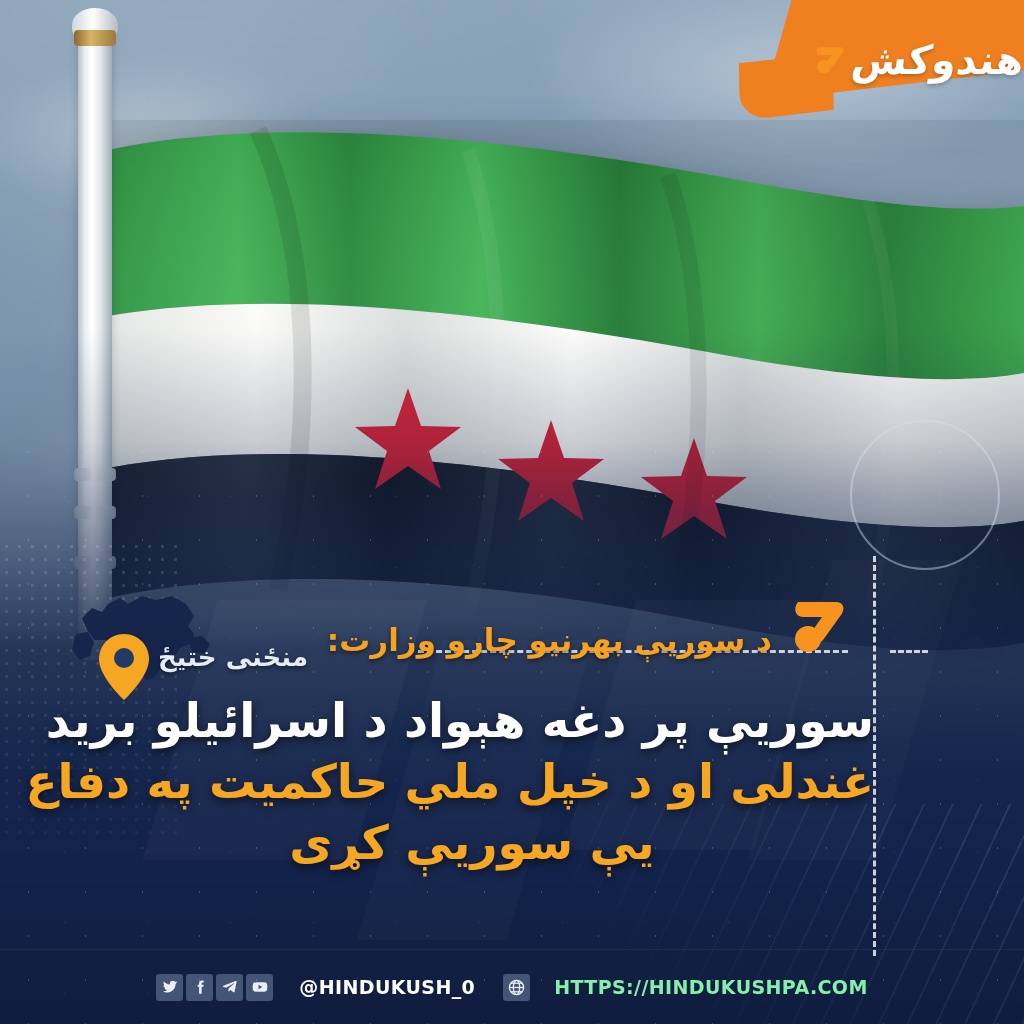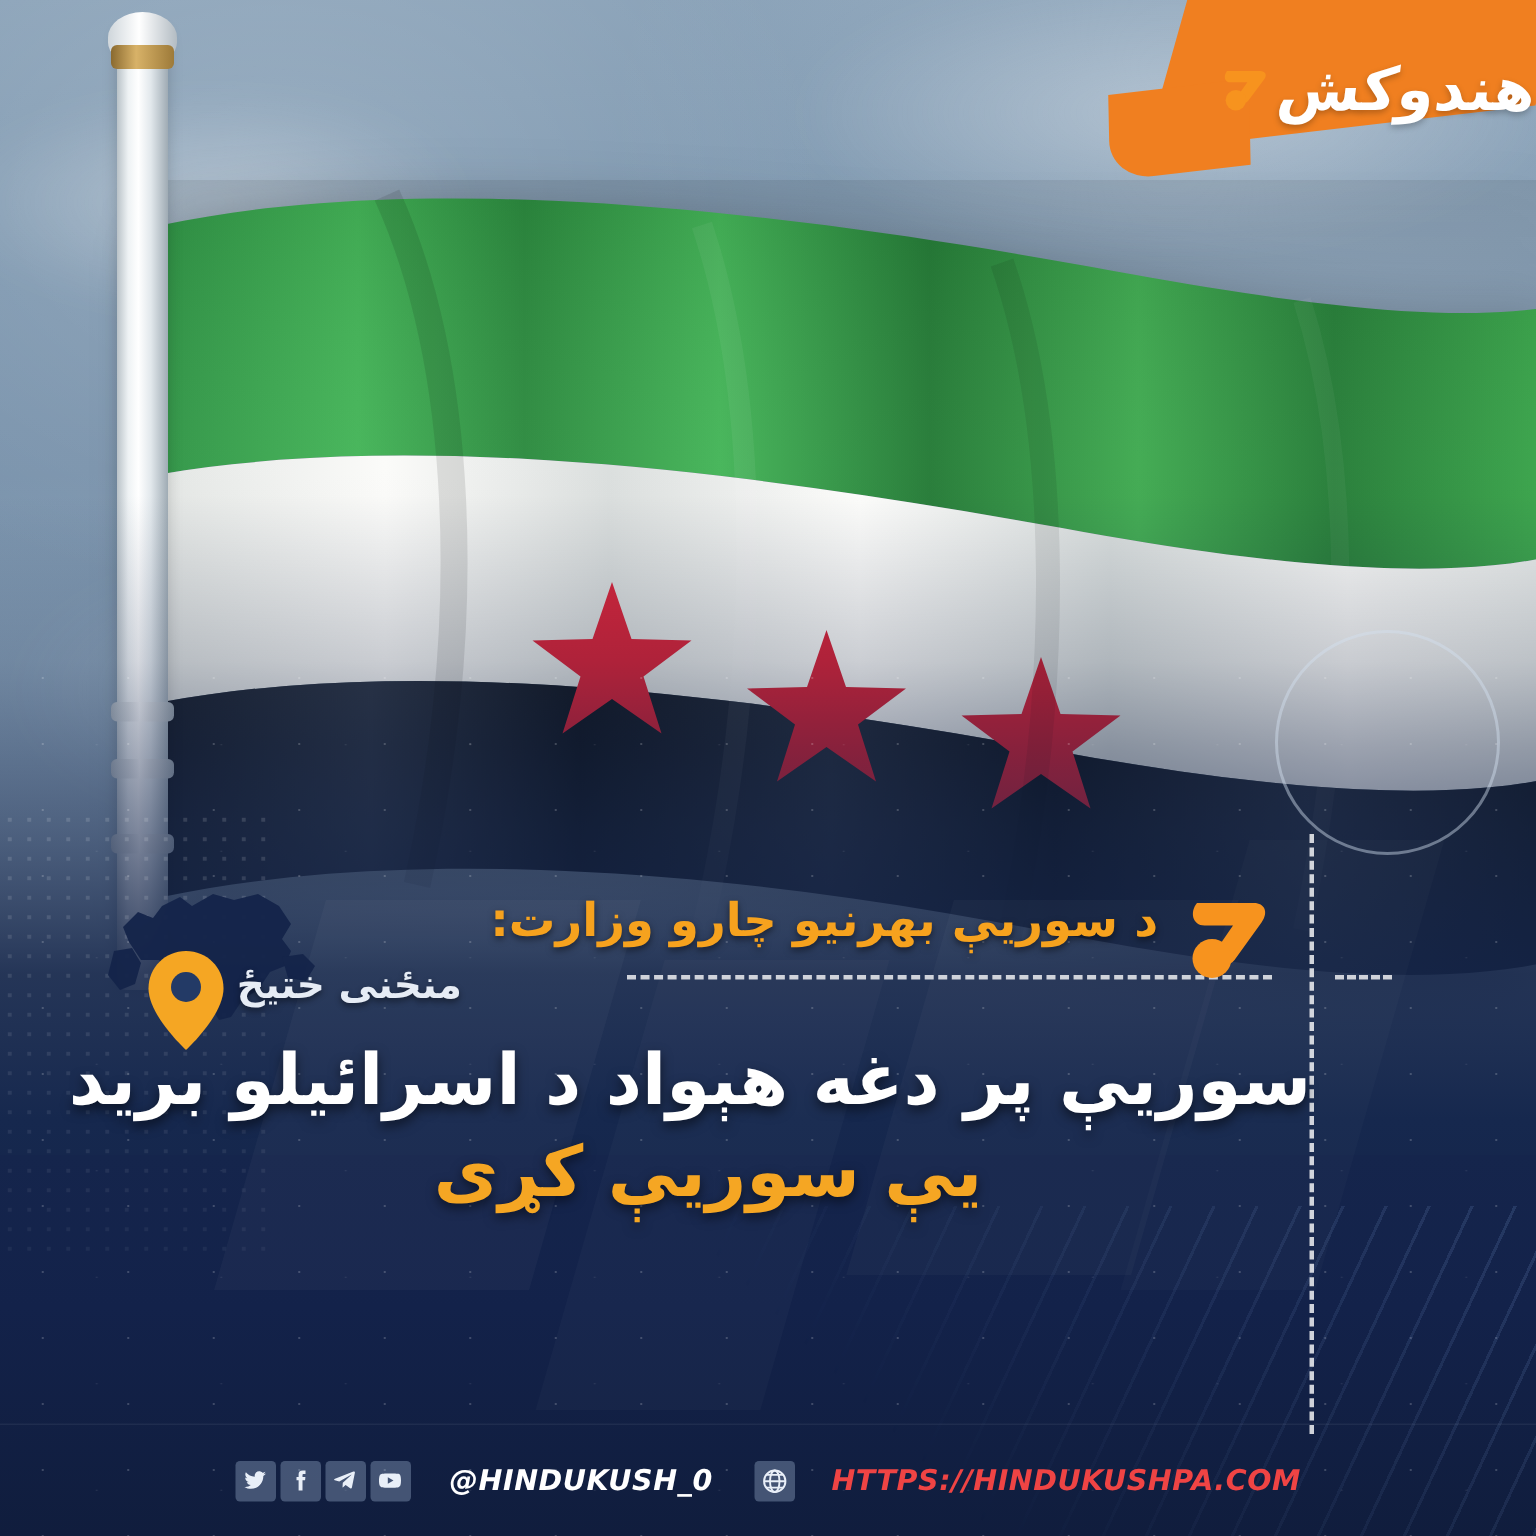--- a/index.html
+++ b/index.html
@@ -163,21 +163,21 @@
   .region-pin{ position:absolute; left:62px; top:56px; width:56px; height:70px; }
   .region-label{
     position:absolute; right:6px; top:66px;
     color:#e6ecf5; font-size:26px; font-weight:bold; direction:rtl;
     text-shadow:0 2px 4px rgba(0,0,0,.45);
   }
 
   
   .kicker{
     position:absolute; right:176px; top:596px; width:500px;
-    display:flex; align-items:flex-start; justify-content:flex-start; gap:14px;
+    display:flex; align-items:flex-end; justify-content:flex-start; gap:14px;
     direction:rtl;
   }
   .kicker-logo{ width:62px; height:62px; flex:0 0 auto; }
   .kicker-text{
     color:#f6a21e; font-size:31px; font-weight:bold; direction:rtl; white-space:nowrap;
     text-shadow:0 2px 5px rgba(0,0,0,.5);
   }
 
   
   .headline{
@@ -189,41 +189,40 @@
     white-space:nowrap; letter-spacing:-.5px;
   }
   .hl-white{ color:#ffffff; text-shadow:0 3px 8px rgba(0,0,0,.55); }
   .hl-gold { color:#f5a623; text-shadow:0 3px 8px rgba(0,0,0,.55); }
 
   
   .footer{
     position:absolute; left:0; right:0; bottom:0; height:74px;
     display:flex; align-items:center; justify-content:center; gap:14px;
     direction:ltr;
-    font-style:italic;
   }
   .soc-group{ display:flex; align-items:center; gap:3px; }
   .soc{
     width:27px; height:27px; border-radius:3px;
     background:rgba(190,212,240,.30);
     display:flex; align-items:center; justify-content:center;
   }
   .soc svg{ width:16px; height:16px; fill:#e9eff8; }
   .handle{
     color:#ffffff; font-size:19px; font-weight:bold; letter-spacing:.4px;
     margin-left:12px;
   }
   .globe{
     width:27px; height:27px; border-radius:3px; margin-left:14px;
     background:rgba(190,212,240,.30);
     display:flex; align-items:center; justify-content:center;
   }
   .globe svg{ width:19px; height:19px; }
   .site{
-    color:#ef4444; font-size:19px; font-weight:bold; letter-spacing:.4px;
+    color:#86efac; font-size:19px; font-weight:bold; letter-spacing:.4px;
     margin-left:10px;
   }
   .footer-rule{
     position:absolute; left:0; right:0; bottom:74px; height:1px;
     background:rgba(255,255,255,.06);
   }
 </style>
 </head>
 <body>
 
@@ -358,20 +357,21 @@
       <svg viewBox="0 0 62 62">
         <path d="M12,6 L50,6 C57,6 60,12 55,19 L37,44 C34,48 28,48 26,44 L25,37 L36,21 L17,21 C9,21 7,12 12,6 Z" fill="#f7931e"></path>
         <circle cx="22" cy="43" r="13" fill="#f7931e"></circle>
       </svg>
     </span>
     <span class="kicker-text">د سوریې بهرنیو چارو وزارت:</span>
   </div>
 
   <div class="headline">
     <div class="hl-line hl-white">سوریې پر دغه هېواد د اسرائیلو برید</div>
+    <div class="hl-line hl-gold">غندلی او د خپل ملي حاکمیت په دفاع</div>
     <div class="hl-line hl-gold">یې سوریې کړی</div>
   </div>
 
   <div class="footer-rule"></div>
   <div class="footer">
 
     <div class="soc-group">
       <span class="soc">
         <svg viewBox="0 0 24 24">
             <path d="M23,4.9c-0.8,0.4-1.7,0.6-2.6,0.8c0.9-0.6,1.6-1.5,2-2.5c-0.9,0.5-1.9,0.9-2.9,1.1C18.6,3.3,17.4,2.8,16.1,2.8 c-2.4,0-4.4,2-4.4,4.4c0,0.3,0,0.7,0.1,1C8.2,8,5,6.3,2.9,3.7C2.5,4.4,2.3,5.1,2.3,6c0,1.5,0.8,2.9,2,3.7C3.5,9.6,2.8,9.4,2.2,9.1 c0,0,0,0,0,0.1c0,2.1,1.5,3.9,3.5,4.3c-0.4,0.1-0.8,0.2-1.2,0.2c-0.3,0-0.6,0-0.8-0.1c0.6,1.7,2.2,3,4.1,3c-1.5,1.2-3.4,1.9-5.4,1.9 c-0.4,0-0.7,0-1-0.1c1.9,1.2,4.2,1.9,6.6,1.9c8,0,12.3-6.6,12.3-12.3c0-0.2,0-0.4,0-0.6C21.6,6.6,22.4,5.8,23,4.9z"></path>

